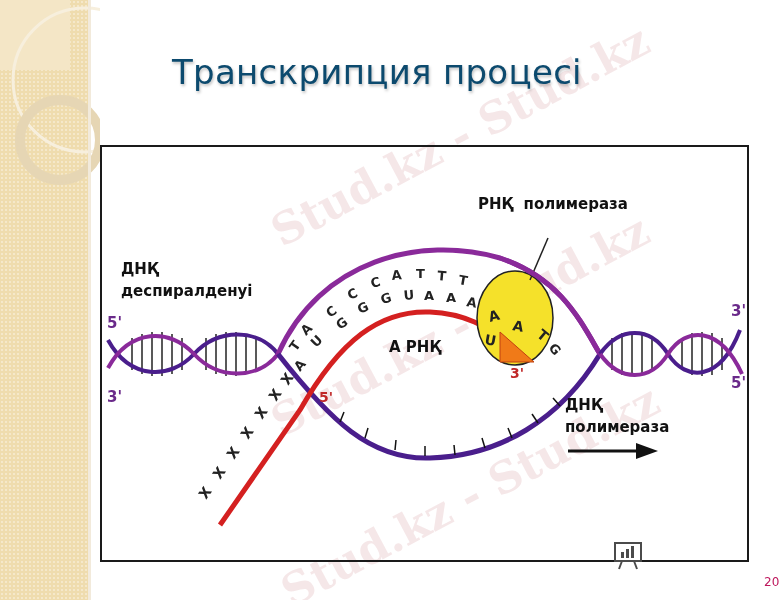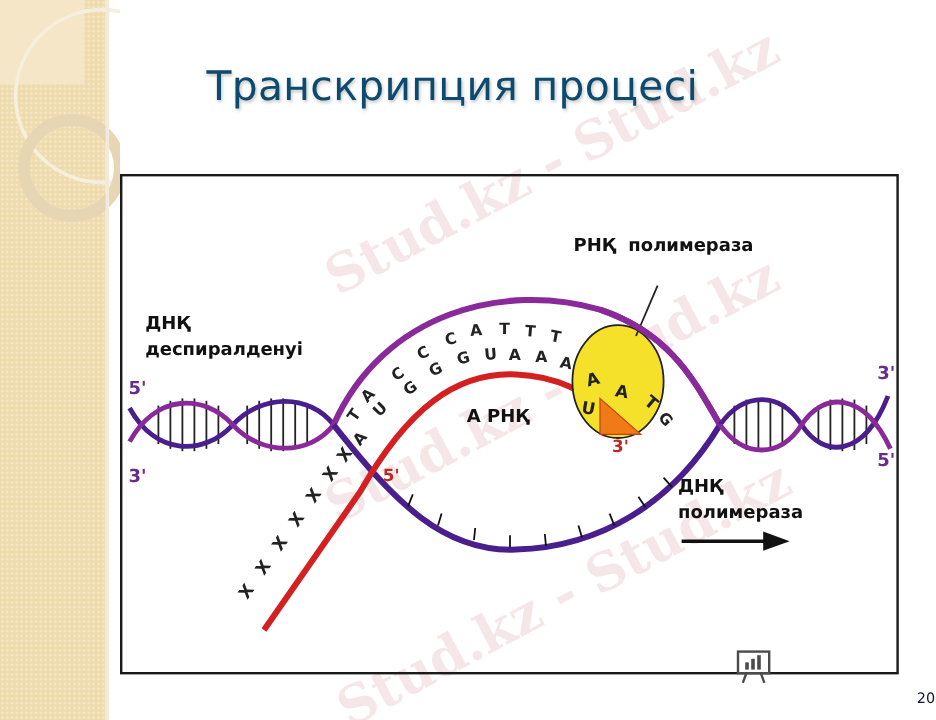--- a/index.html
+++ b/index.html
@@ -9,21 +9,21 @@
   .sidebar-rect { position:absolute; left:0; top:0; width:70px; height:70px; background:#f4e6c6; }
   .sidebar-edge { position:absolute; left:88px; top:0; width:3px; height:600px; background:#f2eadb; }
   .title { position:absolute; left:172px; top:52px; font-size:34px; color:#0c4a6e; letter-spacing:0.3px;
     text-shadow: 1px 2px 3px rgba(0,0,0,0.25); font-family:"DejaVu Sans", sans-serif; }
   .figure { position:absolute; left:100px; top:145px; width:649px; height:417px; border:2px solid #1a1a1a; border-right-width:2px; box-sizing:border-box; background:transparent; }
   .diagram { position:absolute; left:0; top:0; }
   .label { position:absolute; font-family:"DejaVu Sans", sans-serif; font-weight:bold; color:#111; font-size:15px; line-height:22px;text-align:center; }
   .watermark { position:absolute; font-family:"DejaVu Serif", serif; font-weight:bold; color:rgba(200,120,130,0.18); font-size:44px; transform:rotate(-28deg); white-space:nowrap; pointer-events:none; }
   .logo { position:absolute; left:612px; top:540px; display:flex; align-items:center; gap:4px; }
   .logo-text { font-family:"DejaVu Sans", sans-serif; font-size:25px; color:#4b4b4b; }
-  .slide-num { position:absolute; left:764px; top:575px; font-size:12px; color:#0f172a; }
+  .slide-num { position:absolute; left:764px; top:575px; font-size:12px; color:#be185d; }
 </style>
 </head>
 <body>
 
 <div class="sidebar">
   <div class="sidebar-rect"></div>
   <svg width="100" height="600" style="position:absolute;left:0;top:0">
     <circle cx="85" cy="80" r="72" fill="none" stroke="#f7efdd" stroke-width="3"></circle>
     <circle cx="60" cy="140" r="40" fill="none" stroke="#e6d6b4" stroke-width="10"></circle>
   </svg>

